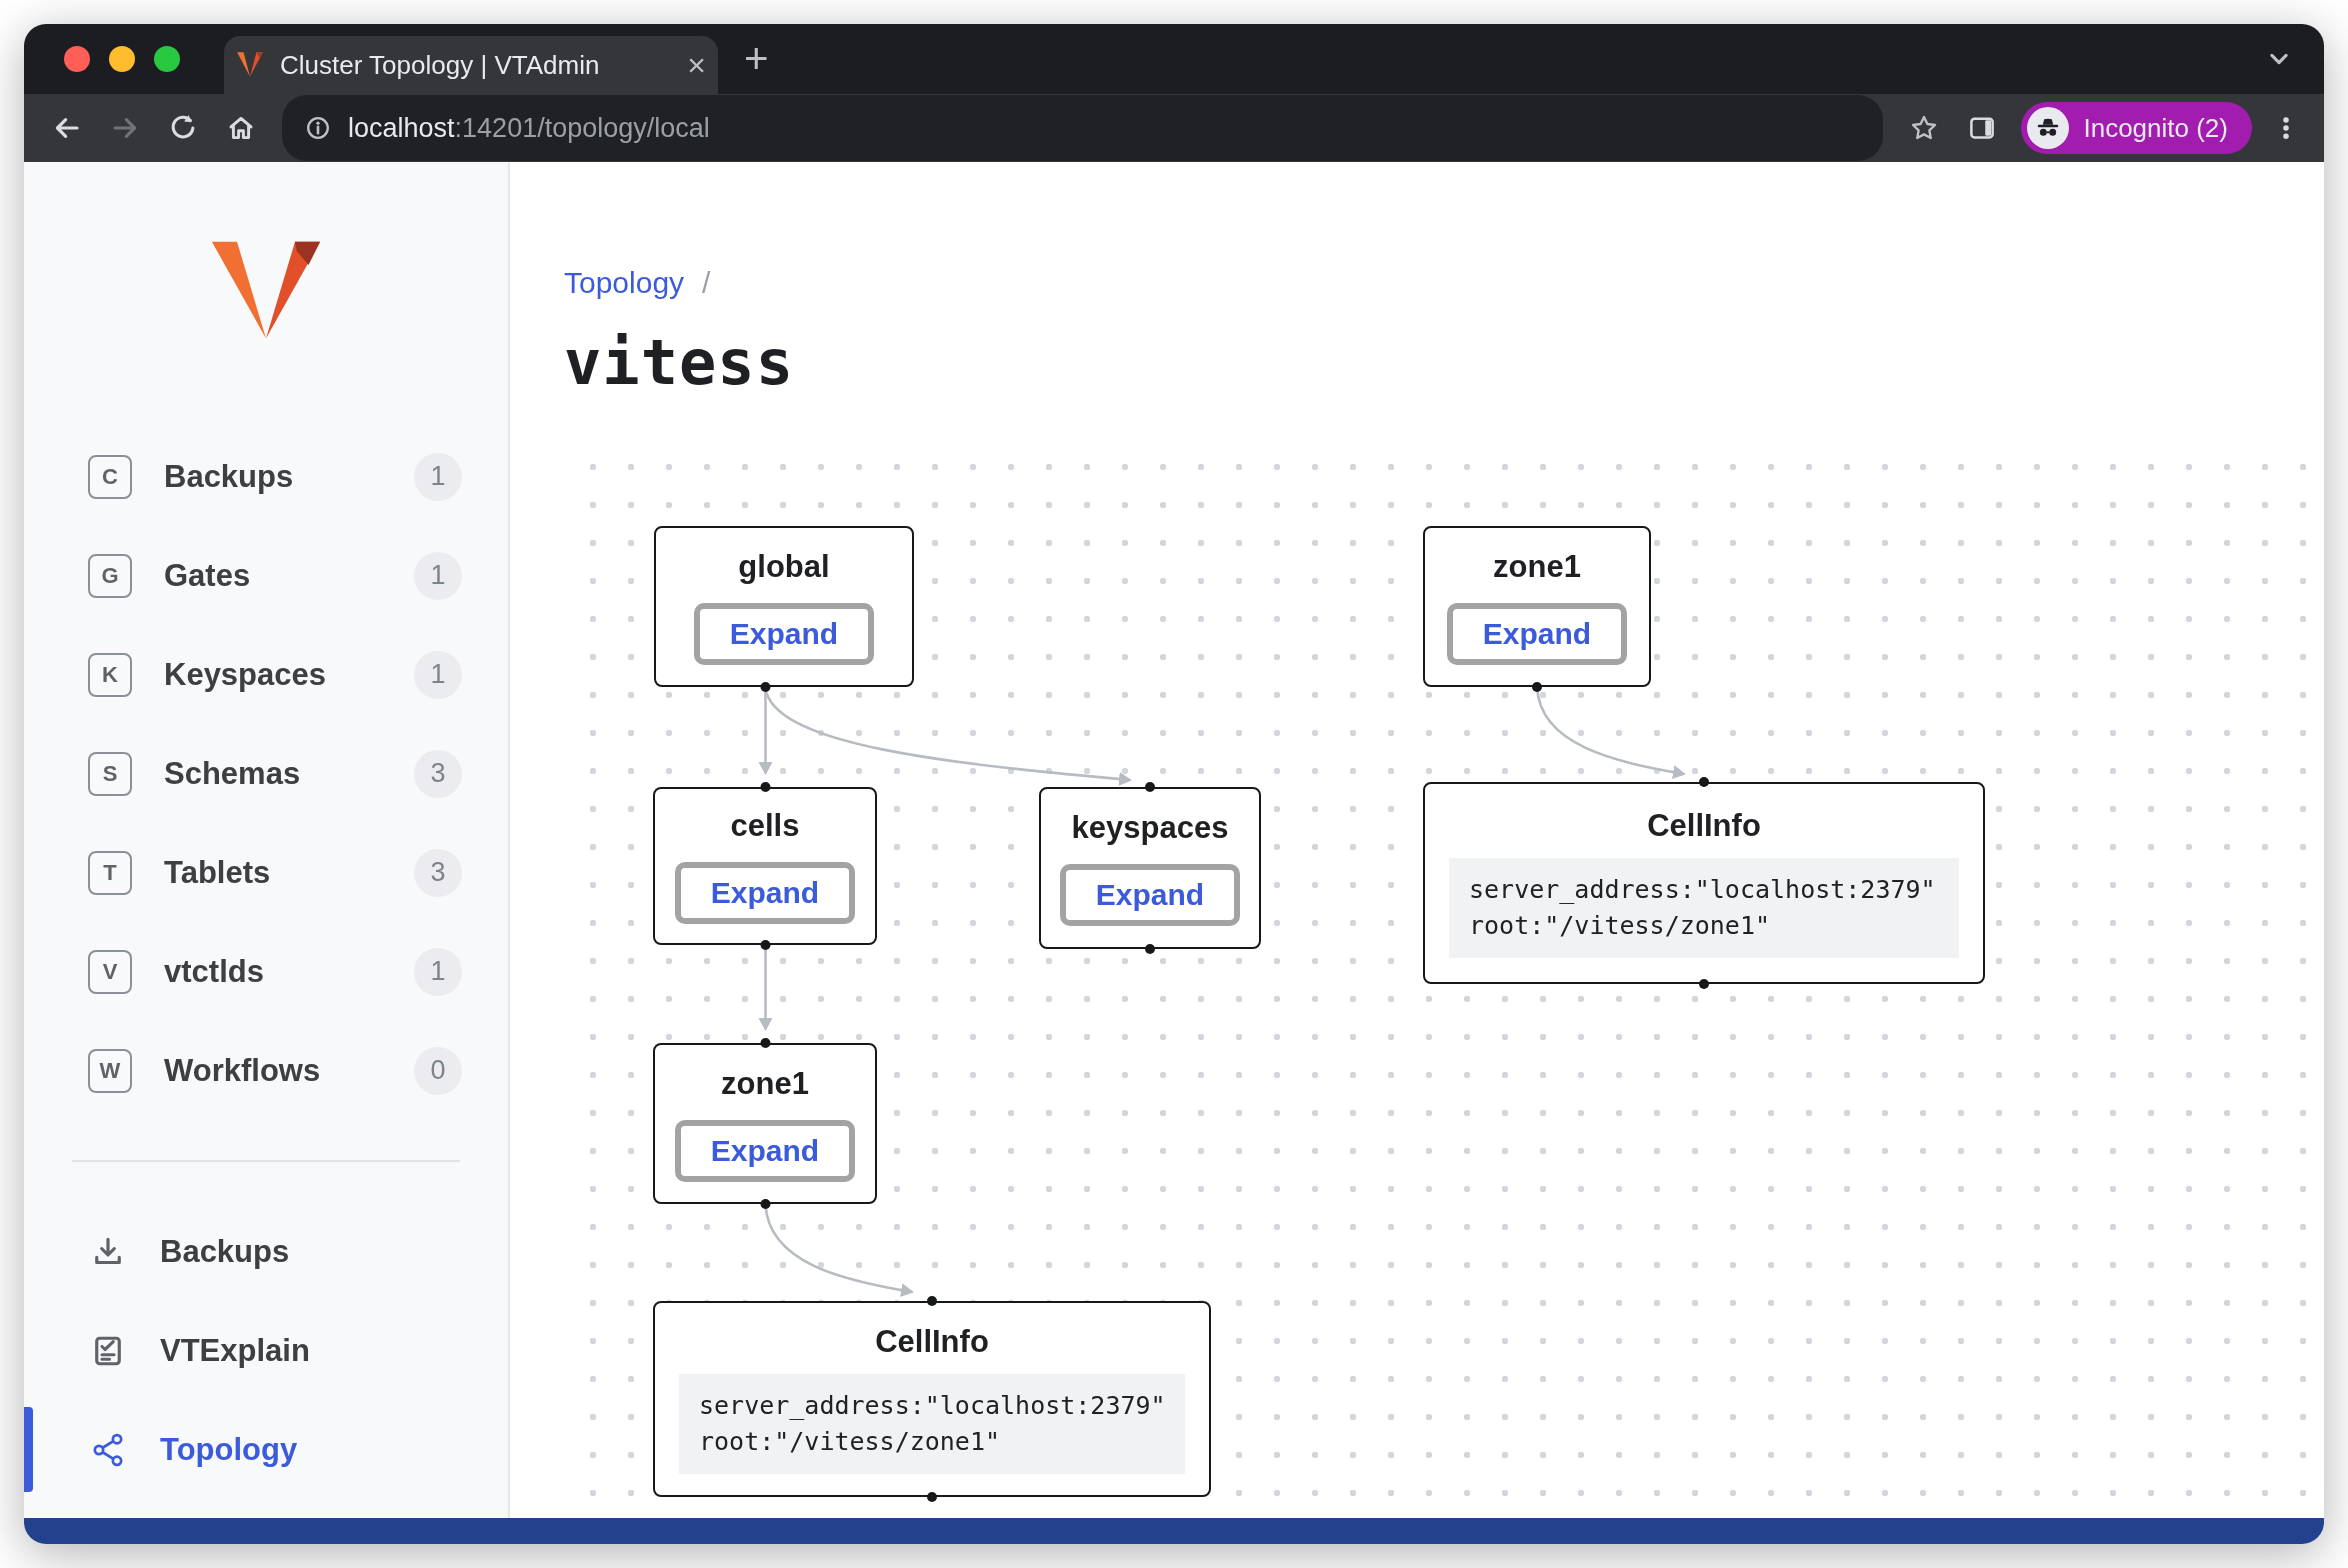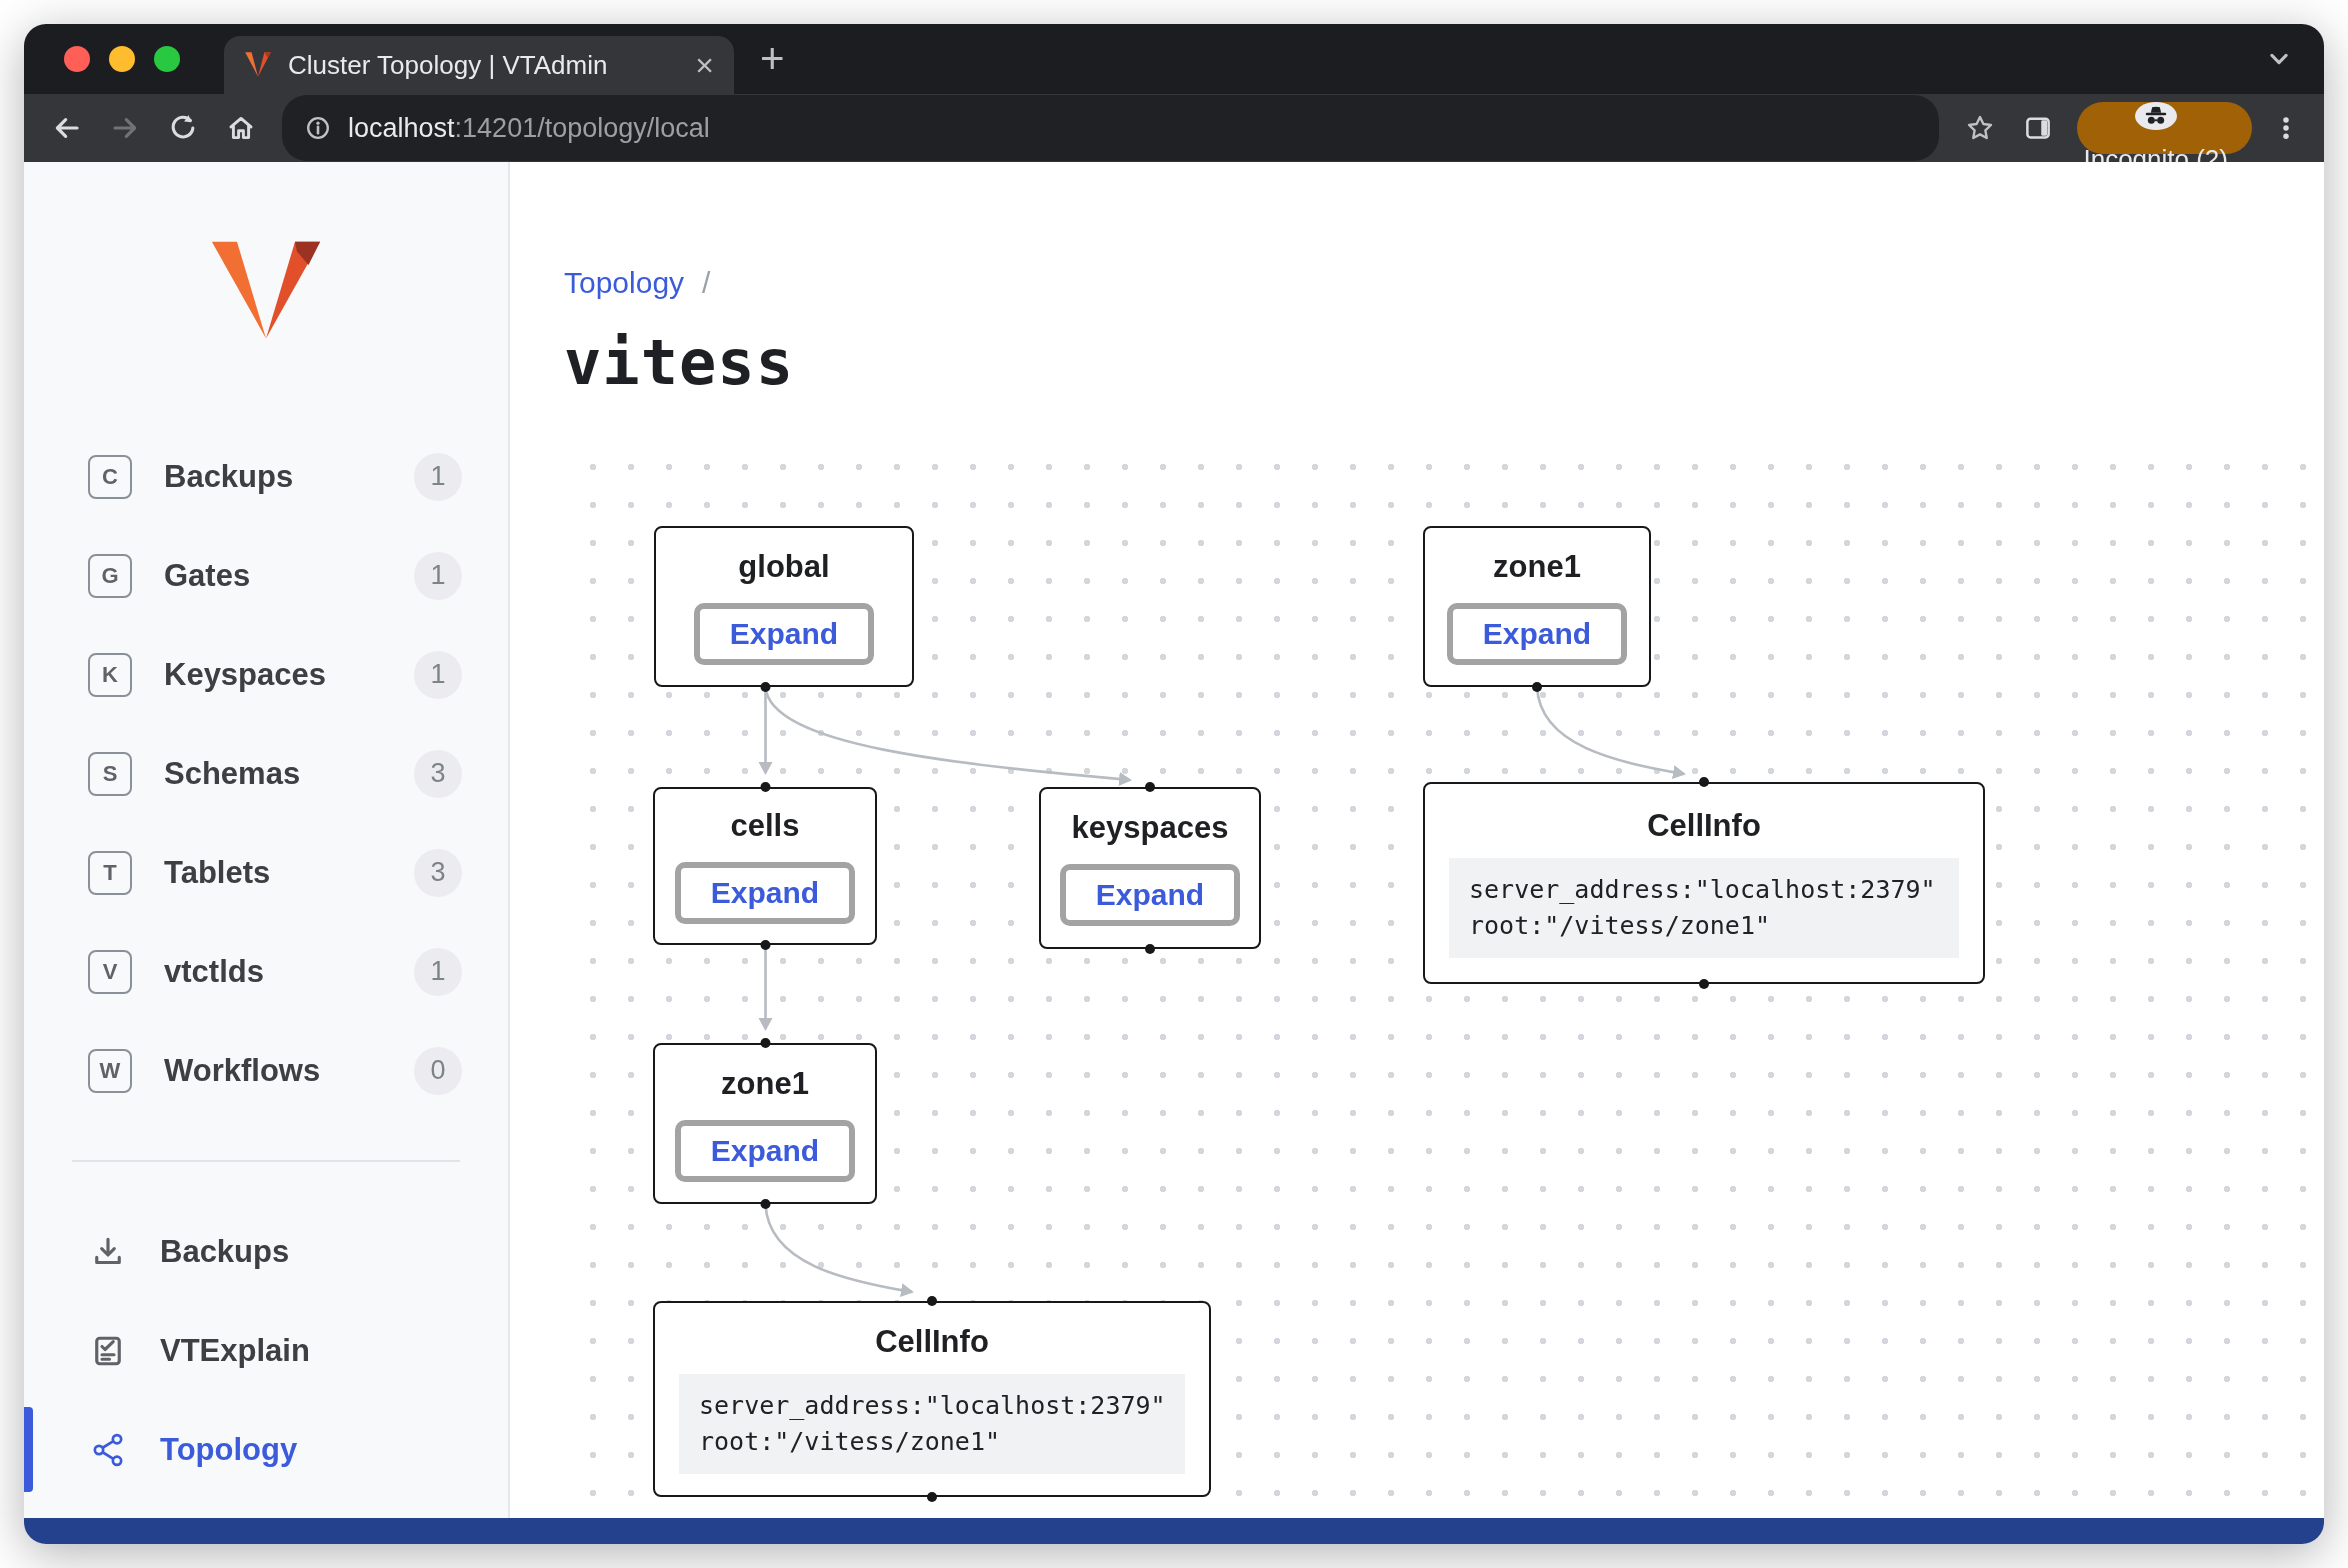--- a/index.html
+++ b/index.html
@@ -6,35 +6,35 @@
   body{width:2348px;height:1568px;position:relative;font-family:"Liberation Sans",sans-serif;overflow:hidden;}
   .window{position:absolute;left:24px;top:24px;width:2300px;height:1520px;border-radius:22px;overflow:hidden;
           background:#fff;box-shadow:0 10px 50px rgba(0,0,0,.30);display:flex;flex-direction:column;}
 
   
   .tabstrip{height:70px;background:#1c1d20;display:flex;align-items:center;padding:0 28px 0 40px;flex-shrink:0;}
   .lights{display:flex;gap:19px;margin-right:44px;}
   .light{width:26px;height:26px;border-radius:50%;}
   .light.red{background:#ff5f57;} .light.yellow{background:#febc2e;} .light.green{background:#28c840;}
   .tab{align-self:flex-end;height:58px;width:470px;background:#35363a;border-radius:16px 16px 0 0;
-       display:flex;align-items:center;gap:16px;padding:0 20px;color:#e8eaed;font-size:26px;}
+       display:flex;align-items:center;gap:16px;padding:0 12px;color:#e8eaed;font-size:26px;}
   .tab-title{white-space:nowrap;overflow:hidden;text-overflow:ellipsis;flex:1;}
   .tab-close{margin-left:6px;color:#bdc1c6;font-size:32px;line-height:1;cursor:default;}
   .newtab{margin-left:26px;color:#bdc1c6;font-size:42px;font-weight:300;line-height:1;}
   .strip-chevron{margin-left:auto;display:flex;align-items:center;}
 
   
   .toolbar{height:68px;background:#35363a;display:flex;align-items:center;padding:0 16px;gap:4px;flex-shrink:0;}
   .tb-btn{width:54px;height:54px;border-radius:50%;display:flex;align-items:center;justify-content:center;flex-shrink:0;}
   .omnibox{flex:1;height:50px;background:#202124;border-radius:25px;display:flex;align-items:center;
            padding:8px 22px;gap:16px;margin:0 10px;min-width:0;}
   .url{font-size:27px;white-space:nowrap;overflow:hidden;}
   .url .host{color:#e8eaed;} .url .rest{color:#9aa0a6;}
-  .chip{height:52px;border-radius:26px;background:#a16207;display:flex;align-items:center;gap:14px;
-        padding:0 24px 0 6px;margin:0 8px;flex-shrink:0;flex-direction:column;}
+  .chip{height:52px;border-radius:26px;background:#a21caf;display:flex;align-items:center;gap:14px;
+        padding:0 24px 0 6px;margin:0 8px;flex-shrink:0;}
   .chip-avatar{width:42px;height:42px;border-radius:50%;background:#e8eaed;display:flex;align-items:center;justify-content:center;}
   .chip-label{color:#e8eaed;font-size:26px;white-space:nowrap;}
   .kebab{display:flex;align-items:center;justify-content:center;width:44px;height:54px;}
 
   
   .content{flex:1;display:flex;min-height:0;}
   .sidebar{width:484px;background:#f8f9fb;border-right:2px solid #e5e7ea;flex-shrink:0;position:relative;}
   .logo-wrap{margin-top:78px;height:104px;display:flex;justify-content:center;}
   .nav{margin-top:83px;}
   .nav-item{height:99px;display:flex;align-items:center;gap:32px;padding:0 46px 0 64px;position:relative;}

